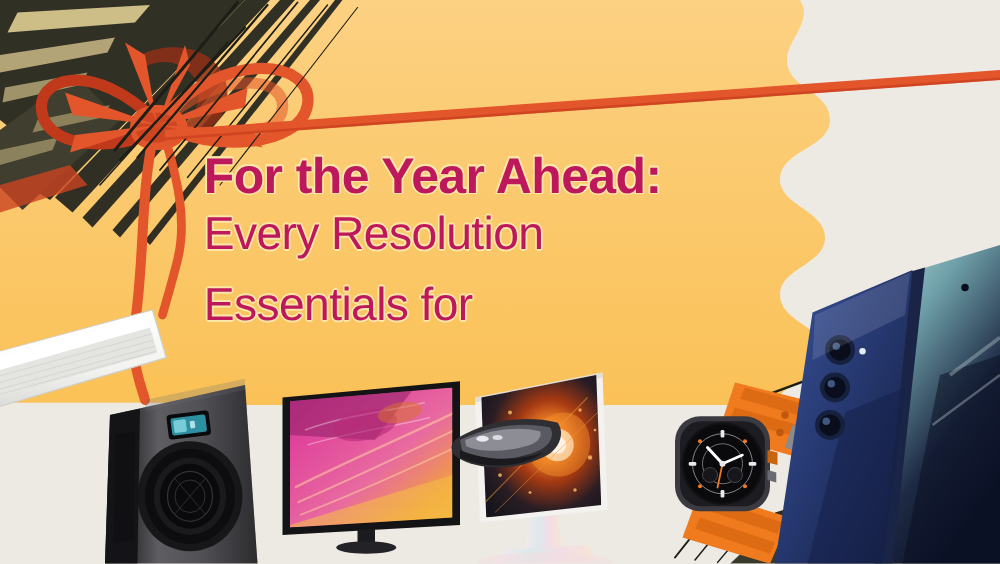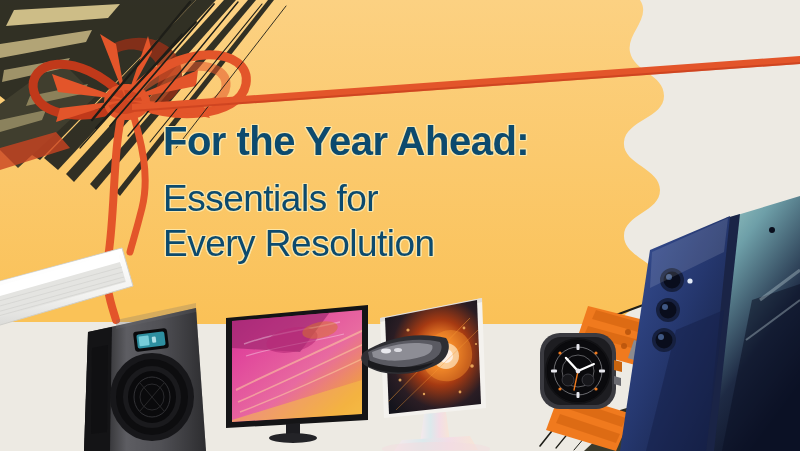--- a/index.html
+++ b/index.html
@@ -14,21 +14,21 @@
   }
   .layer{position:absolute;top:0;left:0;width:800px;height:451px;}
   svg.layer{display:block;}
 
   
   #headline{
     position:absolute;left:163px;top:118px;width:470px;
     z-index:40;pointer-events:none;
   }
   .hl{
-    margin:0;color:#0c4a6e;
+    margin:0;color:#be185d;
     letter-spacing:-0.5px;
     text-shadow:
        1.4px 0 0 #FBE6A8, -1.4px 0 0 #FBE6A8,
        0 1.4px 0 #FBE6A8, 0 -1.4px 0 #FBE6A8,
        1px 1px 0 #FBE6A8, -1px -1px 0 #FBE6A8,
        1px -1px 0 #FBE6A8, -1px 1px 0 #FBE6A8;
   }
   .hl-1{font-size:40px;font-weight:700;line-height:46px;}
   .hl-2{font-size:37px;font-weight:400;line-height:45px;margin-top:12px;}
   .hl-3{font-size:37px;font-weight:400;line-height:45px;}
@@ -377,17 +377,17 @@
           <circle cx="661" cy="337" r="3" fill="#4D6A9E" opacity="0.8"></circle>
           <circle cx="690" cy="281" r="2.6" fill="#E4ECF7"></circle>
         </g>
         <path fill="#FFFFFF" opacity="0.12" d="M652,252 L728,218 L724,252 L650,288 Z"></path>
       </g>
     </g>
   </svg>
 
   <div id="headline">
     <p class="hl hl-1">For the Year Ahead:</p>
+    <p class="hl hl-3">Every Resolution</p>
     <p class="hl hl-2">Essentials for</p>
-    <p class="hl hl-3">Every Resolution</p>
   </div>
 
 </div>
 
 </body></html>

